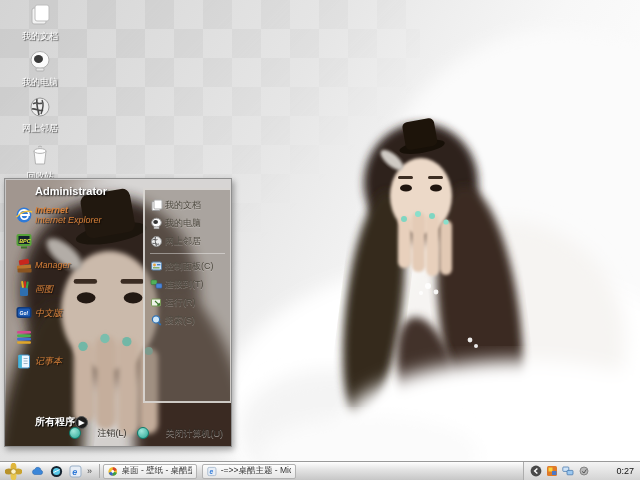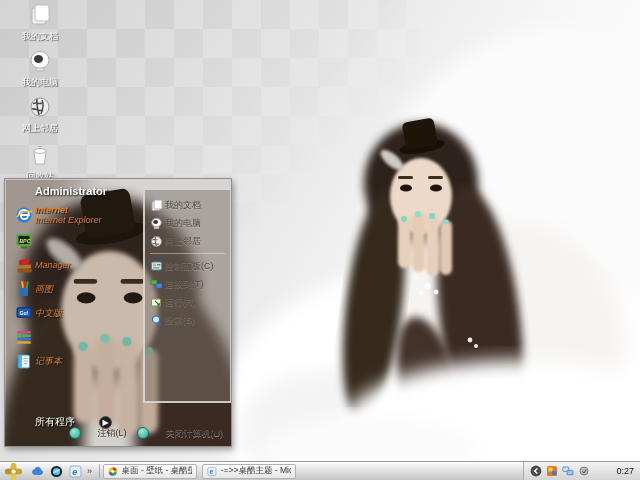--- a/index.html
+++ b/index.html
@@ -36,21 +36,21 @@
   .watermark .w1{font-size:9px;font-weight:bold;color:#a21c00;text-shadow:1px 1px 0 rgba(40,0,0,.6);}
   .watermark .w2{font-size:10px;font-weight:bold;color:#8d1000;letter-spacing:.4px;
     text-shadow:1px 1px 0 rgba(40,0,0,.55);}
   .sm-right{position:absolute;left:138px;top:9px;width:89px;height:215px;
     background:rgba(125,115,106,.50);border:2px solid rgba(225,222,218,.85);padding:6px 3px;}
   .sm-ritem{display:flex;align-items:center;height:18px;cursor:pointer;}
   .sm-ritem .mi{width:17px;height:15px;flex:0 0 17px;display:flex;align-items:center;justify-content:center;}
   .sm-ritem .ml{font-size:9px;color:#4e4a40;text-shadow:0 1px 0 rgba(255,255,255,.25);}
   .sm-rsep{height:1px;background:rgba(255,255,255,.4);margin:3px 2px;}
   .allprog{position:absolute;left:30px;top:236px;display:flex;align-items:center;cursor:pointer;z-index:4;}
-  .allprog .ap-lbl{font-size:10px;font-weight:normal;color:#fff;text-shadow:1px 1px 1px #000;margin-right:24px;}
+  .allprog .ap-lbl{font-size:10px;font-weight:bold;color:#fff;text-shadow:1px 1px 1px #000;margin-right:0;}
   .ap-circle{width:13px;height:13px;border-radius:50%;background:#1d1d1d;color:#fff;font-size:8px;
     display:flex;align-items:center;justify-content:center;border:1px solid #555;}
   .sm-footer{position:absolute;left:0;bottom:4px;width:100%;height:18px;display:flex;
     justify-content:flex-end;align-items:center;gap:10px;padding-right:8px;z-index:4;}
   .foot-btn{display:flex;align-items:center;gap:17px;cursor:pointer;}
   .foot-btn .fi{width:12px;height:12px;border-radius:50%;background:radial-gradient(circle at 35% 30%,#9fe8db,#2aa795);
     border:1px solid #0e7c6d;}
   .foot-btn .fl{font-size:9px;color:#2e2a24;text-shadow:0 1px 0 rgba(255,255,255,.5);}
   
   #taskbar{position:absolute;left:0;bottom:0;width:640px;height:19px;

